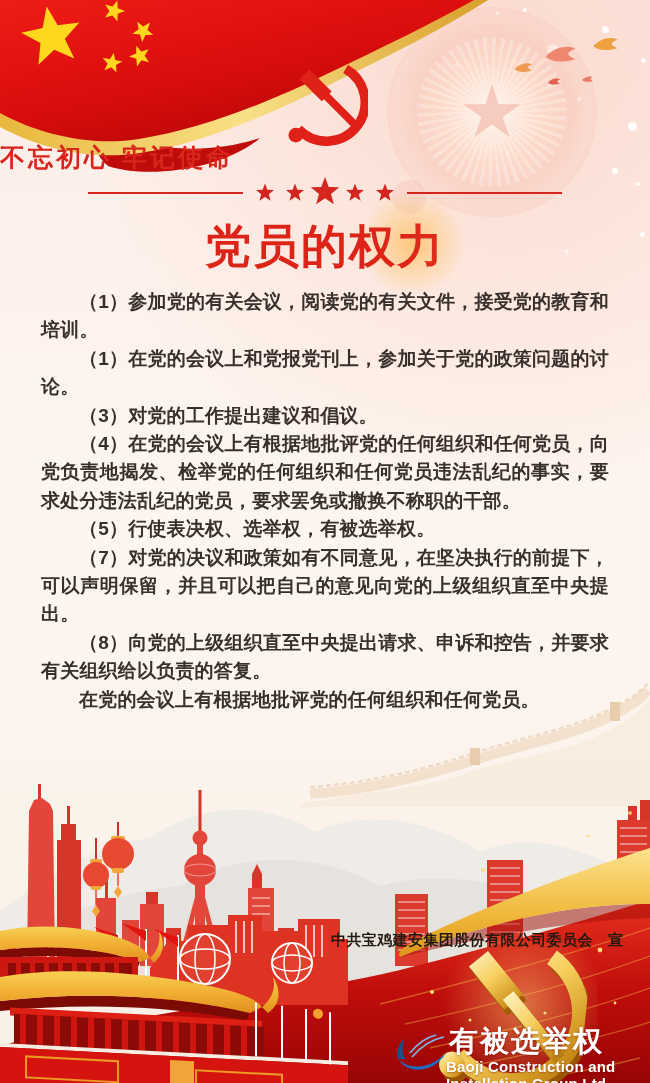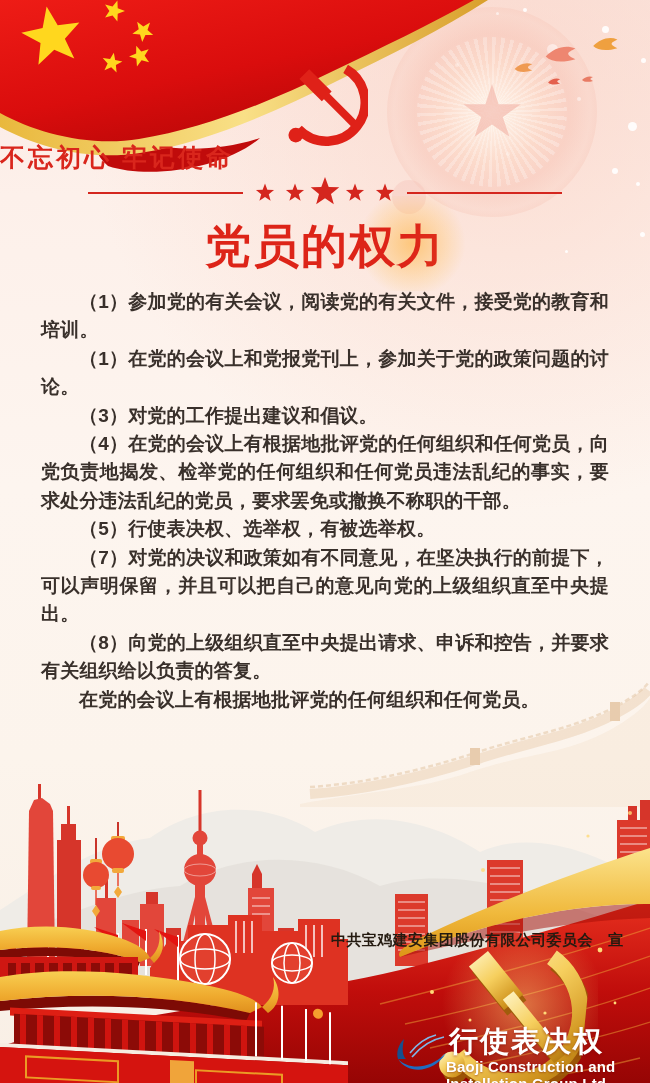--- a/index.html
+++ b/index.html
@@ -380,16 +380,16 @@
   </div>
 
   <svg class="abs logo-blue" width="58" height="48" viewBox="0 0 58 48">
     <path d="M6 28 C16 38 36 40 54 22 C42 42 16 44 6 28 Z" fill="#1e6cc0"></path>
     <path d="M6 28 C4 22 6 14 12 8 C10 18 10 24 14 28 Z" fill="#15508f"></path>
     <g stroke="#7fb7e8" stroke-width="1.6" fill="none">
       <path d="M20 26 C30 14 42 8 52 6"></path>
       <path d="M18 22 C26 12 36 6 44 4"></path>
     </g>
   </svg>
-  <div class="abs company-cn">行使表决权</div>
+  <div class="abs company-cn">有被选举权</div>
   <div class="abs company-en">Baoji Construction and Installation Group Ltd.</div>
 
 </div>
 
 </body></html>

